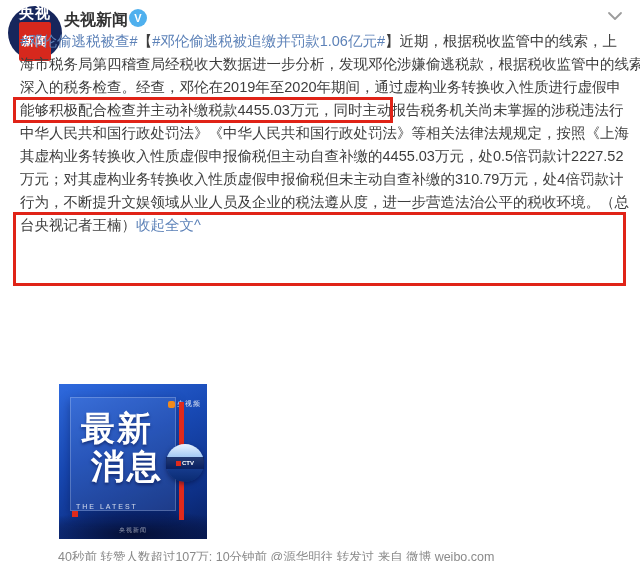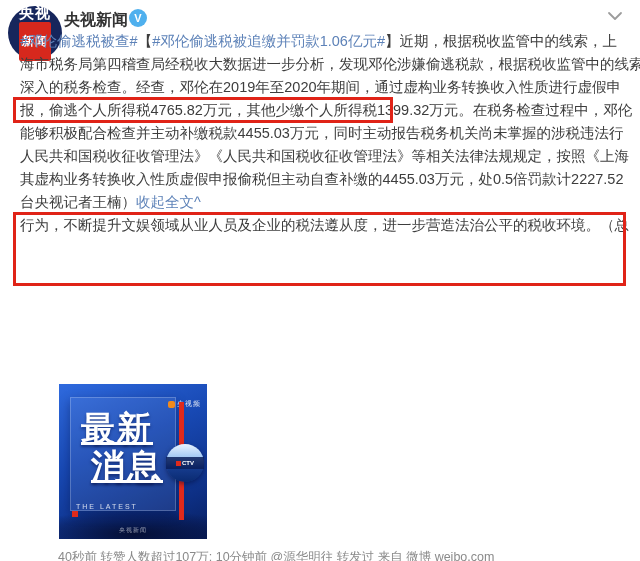--- a/index.html
+++ b/index.html
@@ -37,21 +37,21 @@
   }
   .news-img .floor{
     position:absolute;left:-20%;bottom:-18px;width:140%;height:46px;
     background:radial-gradient(ellipse at center,rgba(4,10,40,.85) 0%,rgba(6,16,60,.35) 55%,rgba(0,0,0,0) 75%);
   }
   .glass{
     position:absolute;left:11px;top:13px;width:104px;height:112px;
     background:rgba(255,255,255,.07);border:1px solid rgba(255,255,255,.22);
     box-shadow:0 4px 10px rgba(0,10,50,.35);
   }
-  .img-title{position:absolute;color:#fff;font-weight:bold;letter-spacing:2px;text-shadow:0 2px 3px rgba(0,10,60,.5);text-decoration:underline;}
+  .img-title{position:absolute;color:#fff;font-weight:bold;letter-spacing:2px;text-shadow:0 2px 3px rgba(0,10,60,.5);}
   .img-title.t1{left:22px;top:22px;font-size:34px;}
   .img-title.t2{left:32px;top:60px;font-size:34px;}
   .img-sub{position:absolute;left:17px;top:119px;font-size:7px;letter-spacing:2px;color:rgba(255,255,255,.8);}
   .red-sq{position:absolute;left:13px;top:127px;width:6px;height:6px;background:#e02a1c;}
   .stripe{position:absolute;left:120px;top:18px;width:5px;height:118px;background:#e02a1c;}
   .globe{
     position:absolute;left:107px;top:60px;width:38px;height:38px;border-radius:50%;
     background:linear-gradient(180deg,#e8f3ff 0%,#9cc4f2 38%,#163c8f 62%,#0a2a70 100%);
     box-shadow:0 2px 5px rgba(0,10,50,.5);display:flex;align-items:center;justify-content:center;
   }
@@ -82,28 +82,28 @@
       <polyline points="3,3 9,9 15,3" fill="none" stroke="#9c9c9c" stroke-width="1.8" stroke-linecap="round" stroke-linejoin="round"></polyline>
     </svg>
 </div>
 
 <div class="post-text">
   <div class="tline">
     <span class="hashtag">#邓伦偷逃税被查#</span><span>【</span><span class="hashtag">#邓伦偷逃税被追缴并罚款1.06亿元#</span><span>】</span><span>近期，根据税收监管中的线索，上</span>
   </div>
   <div class="tline">海市税务局第四稽查局经税收大数据进一步分析，发现邓伦涉嫌偷逃税款，根据税收监管中的线索</div>
   <div class="tline">深入的税务检查。经查，邓伦在2019年至2020年期间，通过虚构业务转换收入性质进行虚假申</div>
-  <div class="tline">报，偷逃个人所得税4765.82万元，其他少缴个人所得税1399.32万元。在税务检查过程中，邓伦</div>
   <div class="tline">能够积极配合检查并主动补缴税款4455.03万元，同时主动报告税务机关尚未掌握的涉税违法行</div>
-  <div class="tline">人民共和国税收征收管理法》《人民共和国税收征收管理法》等相关法律法规规定，按照《上海</div>
+  <div class="tline">中华人民共和国行政处罚法》《中华人民共和国行政处罚法》等相关法律法规规定，按照《上海</div>
   <div class="tline">其虚构业务转换收入性质虚假申报偷税但主动自查补缴的4455.03万元，处0.5倍罚款计2227.52</div>
+  <div class="tline">万元；对其虚构业务转换收入性质虚假申报偷税但未主动自查补缴的310.79万元，处4倍罚款计</div>
+  <div class="tline">行为，不断提升文娱领域从业人员及企业的税法遵从度，进一步营造法治公平的税收环境。（总</div>
   <div class="tline">
     <span>台央视记者王楠）</span><span class="blue-link">收起全文</span><span class="blue-link">^</span>
   </div>
-  <div class="tline">行为，不断提升文娱领域从业人员及企业的税法遵从度，进一步营造法治公平的税收环境。（总</div>
 </div>
 
 <div class="hlbox hl1"></div>
 <div class="hlbox hl2"></div>
 
 <div class="news-img">
   <div class="floor"></div>
   <div class="glass"></div>
   <div class="wm-top">
     <span class="mark"></span>

